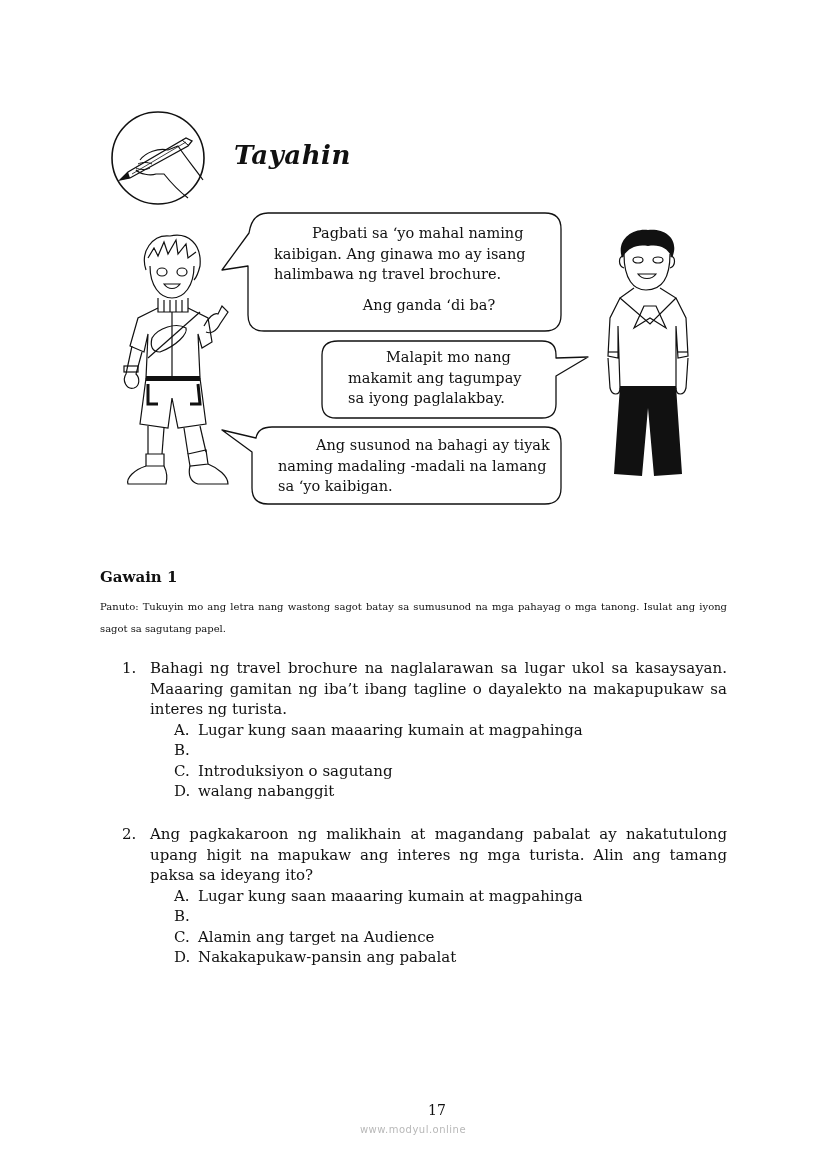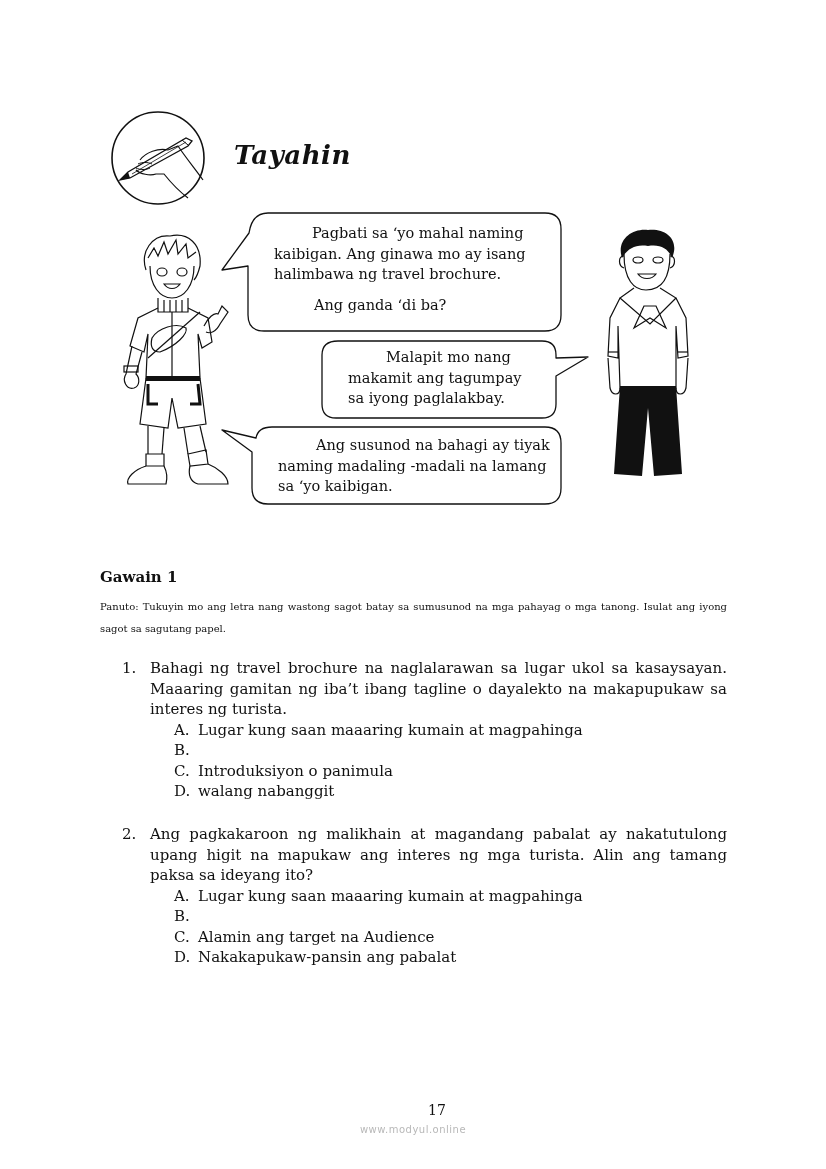--- a/index.html
+++ b/index.html
@@ -124,21 +124,21 @@
     <path d="M268 213 L 545 213 Q 561 213 561 229 L 561 315 Q 561 331 545 331 L 264 331 Q 248 331 248 315 L 248 266 L 222 270 L 249 233 Q 252 213 268 213 Z"></path>
 
     <path d="M338 341 L 542 341 Q 556 341 556 355 L 556 358 L 588 357 L 556 376 L 556 404 Q 556 418 542 418 L 336 418 Q 322 418 322 404 L 322 355 Q 322 341 338 341 Z"></path>
 
     <path d="M272 427 L 545 427 Q 561 427 561 443 L 561 488 Q 561 504 545 504 L 268 504 Q 252 504 252 488 L 252 452 L 222 430 L 256 438 Q 258 427 272 427 Z"></path>
   </g>
 </svg>
 
 <div class="abs bubble-text" style="left:274px; top:223px; width:270px;">
   <p class="indent">Pagbati sa ‘yo mahal naming kaibigan. Ang ginawa mo ay isang halimbawa ng travel brochure.</p>
-  <p style="text-indent:40px; margin-top:10px;">Ang ganda ‘di ba?</p>
+  <p style="text-indent:40px; margin-top:10px;text-align:center;">Ang ganda ‘di ba?</p>
 </div>
 
 <div class="abs bubble-text indent" style="left:348px; top:347px; width:190px;">Malapit mo nang makamit ang tagumpay sa iyong paglalakbay.</div>
 
 <div class="abs bubble-text indent" style="left:278px; top:435px; width:272px;">Ang susunod na bahagi ay tiyak naming madaling -madali na lamang sa ‘yo kaibigan.</div>
 
 <div class="abs section-heading">Gawain 1</div>
 <div class="abs instructions">Panuto: Tukuyin mo ang letra nang wastong sagot batay sa sumusunod na mga pahayag o mga tanong. Isulat ang iyong sagot sa sagutang papel.</div>
 
 <div class="abs q" style="top:658px;">
@@ -147,21 +147,21 @@
   <div class="choices">
     <div class="choice">
         <span class="letter">A.</span>
         <span>Lugar kung saan maaaring kumain at magpahinga</span>
       </div>
     <div class="choice">
         <span class="letter">B.</span>
       </div>
     <div class="choice">
         <span class="letter">C.</span>
-        <span>Introduksiyon o panimula</span>
+        <span>Introduksiyon o sagutang</span>
       </div>
     <div class="choice">
         <span class="letter">D.</span>
         <span>walang nabanggit</span>
       </div>
   </div>
 </div>
 
 <div class="abs q" style="top:824px;">
   <span class="num">2.</span>

